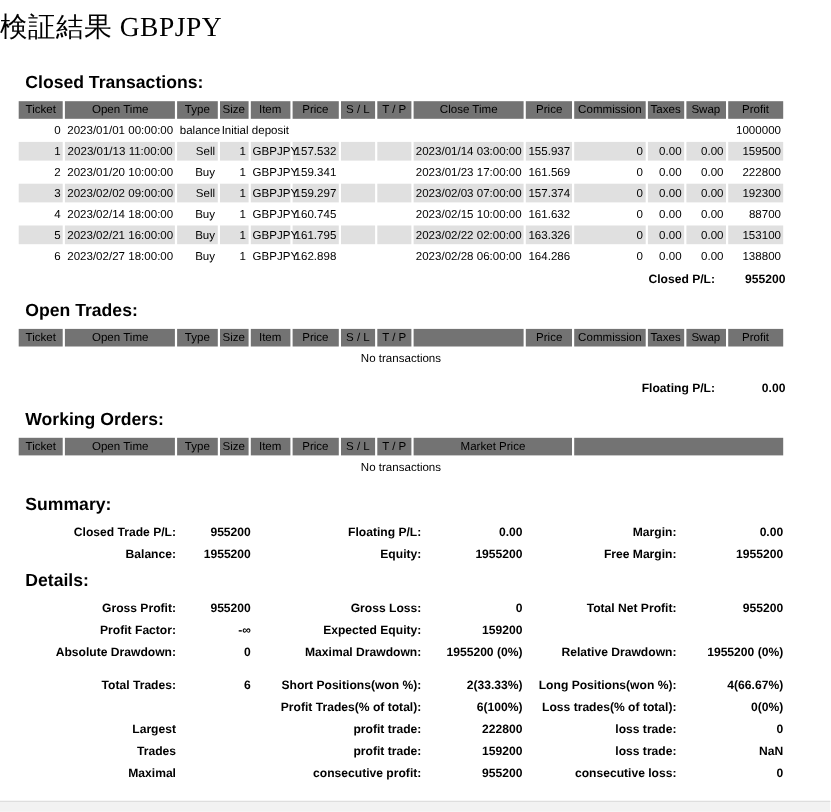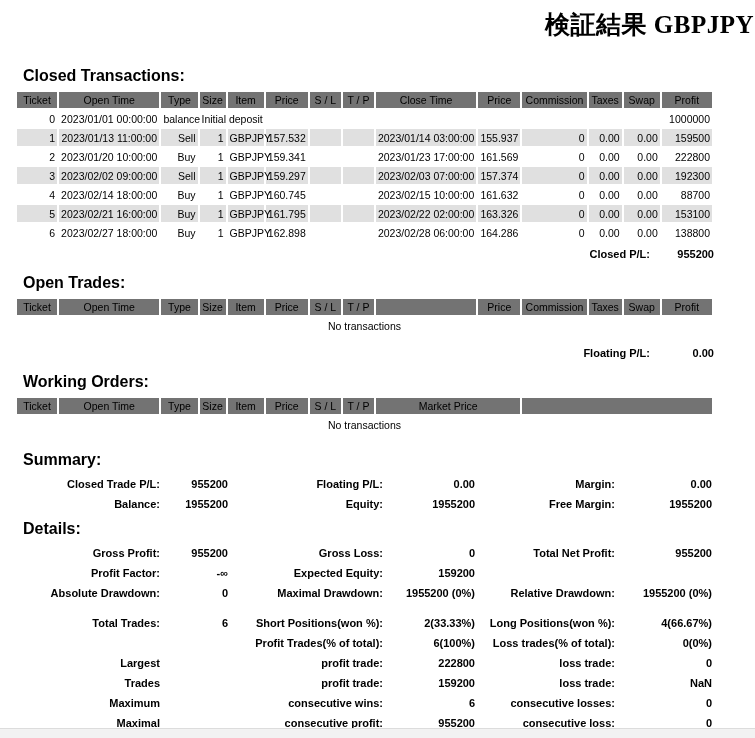--- a/index.html
+++ b/index.html
@@ -3,22 +3,22 @@
 <meta charset="utf-8">
 <style>
   html,body{margin:0;padding:0;}
   body{
     width:755px;height:738px;position:relative;overflow:hidden;
     background:#ffffff;color:#000;
     font-family:"Liberation Sans","DejaVu Sans",sans-serif;
   }
   .title{
     font-family:"Liberation Serif","DejaVu Serif",serif;
-    font-weight:bold;font-size:25px;text-align:right;
-    margin:8px 1px 26px 0;letter-spacing:0.5px;
+    font-weight:normal;font-size:25px;text-align:left;
+    margin:8px 11px 26px 0;letter-spacing:0.5px;
   }
   .section-label{
     font-weight:bold;font-size:16px;margin:0 0 5px 23px;white-space:nowrap;
   }
   table.tx{
     margin-left:15px;width:699px;table-layout:fixed;
     border-collapse:separate;border-spacing:2px;
     font-size:10.5px;
   }
   table.tx th{
@@ -394,28 +394,20 @@
       </tr>
       <tr>
         <td>Trades</td>
         <td></td>
         <td>profit trade:</td>
         <td>159200</td>
         <td>loss trade:</td>
         <td>NaN</td>
       </tr>
       <tr>
-        <td>Maximum</td>
-        <td></td>
-        <td>consecutive wins:</td>
-        <td>6</td>
-        <td>consecutive losses:</td>
-        <td>0</td>
-      </tr>
-      <tr>
         <td>Maximal</td>
         <td></td>
         <td>consecutive profit:</td>
         <td>955200</td>
         <td>consecutive loss:</td>
         <td>0</td>
       </tr>
     </tbody>
 </table>
 

